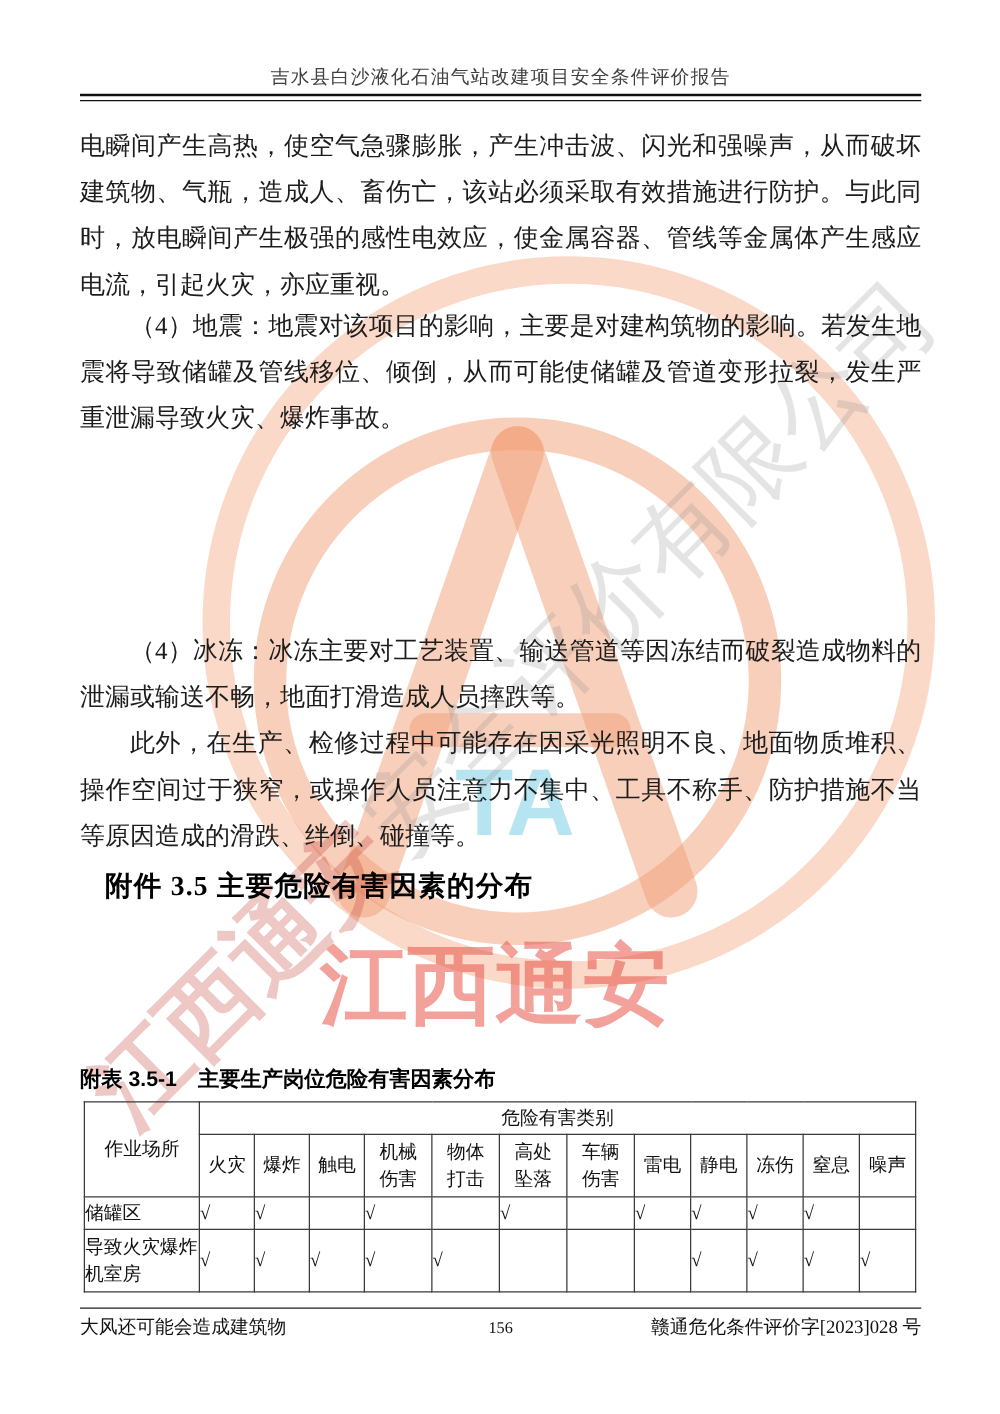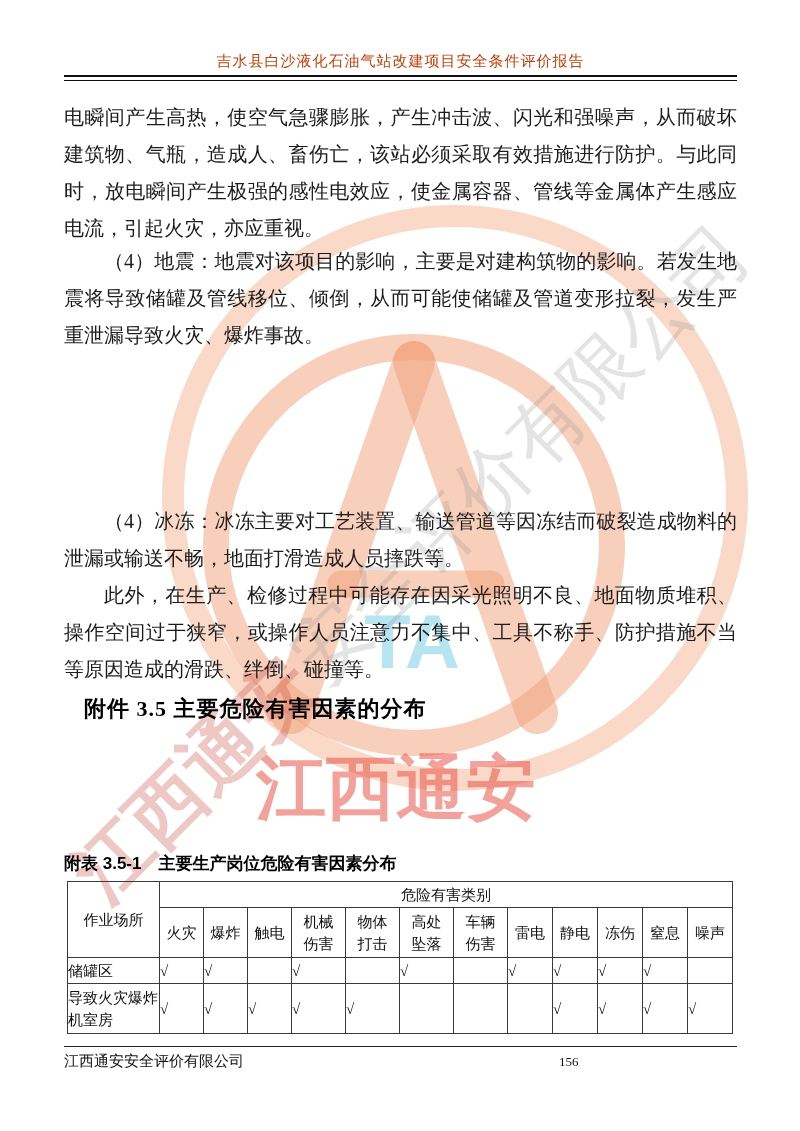--- a/index.html
+++ b/index.html
@@ -5,21 +5,21 @@
   html,body{margin:0;padding:0;}
   body{
     width:800px;height:1131px;position:relative;background:#ffffff;overflow:hidden;
     font-family:"Liberation Serif","DejaVu Serif",serif;color:#1c1c1c;
   }
   .watermark{position:absolute;left:0;top:0;z-index:0;pointer-events:none;}
   .content{position:absolute;left:64px;top:0;width:673px;height:1131px;z-index:1;}
 
   .page-title{
     position:absolute;top:52px;left:0;width:100%;text-align:center;
-    font-size:15px;letter-spacing:1px;color:#c2410c;
+    font-size:15px;letter-spacing:1px;color:#404040;
   }
   .header-rule{
     position:absolute;top:75px;left:0;right:0;height:3px;
     border-top:2px solid #111;border-bottom:1px solid #111;
   }
 
   .body-p{
     position:absolute;left:0;width:673px;margin:0;
     font-size:20px;line-height:37px;text-align:justify;text-justify:inter-ideograph;
   }
@@ -165,15 +165,16 @@
           <td class="mark">√</td>
           <td class="mark">√</td>
           <td class="mark">√</td>
           <td class="mark">√</td>
         </tr>
       </tbody>
   </table>
 </div>
 
 <div class="footer">
-  <span class="fl">江西通安安全评价有限公司</span>
+  <span class="fl">大风还可能会造成建筑物</span>
   <span class="fc">156</span>
+  <span class="fr">赣通危化条件评价字[2023]028 号</span>
 </div>
 
 </body></html>

